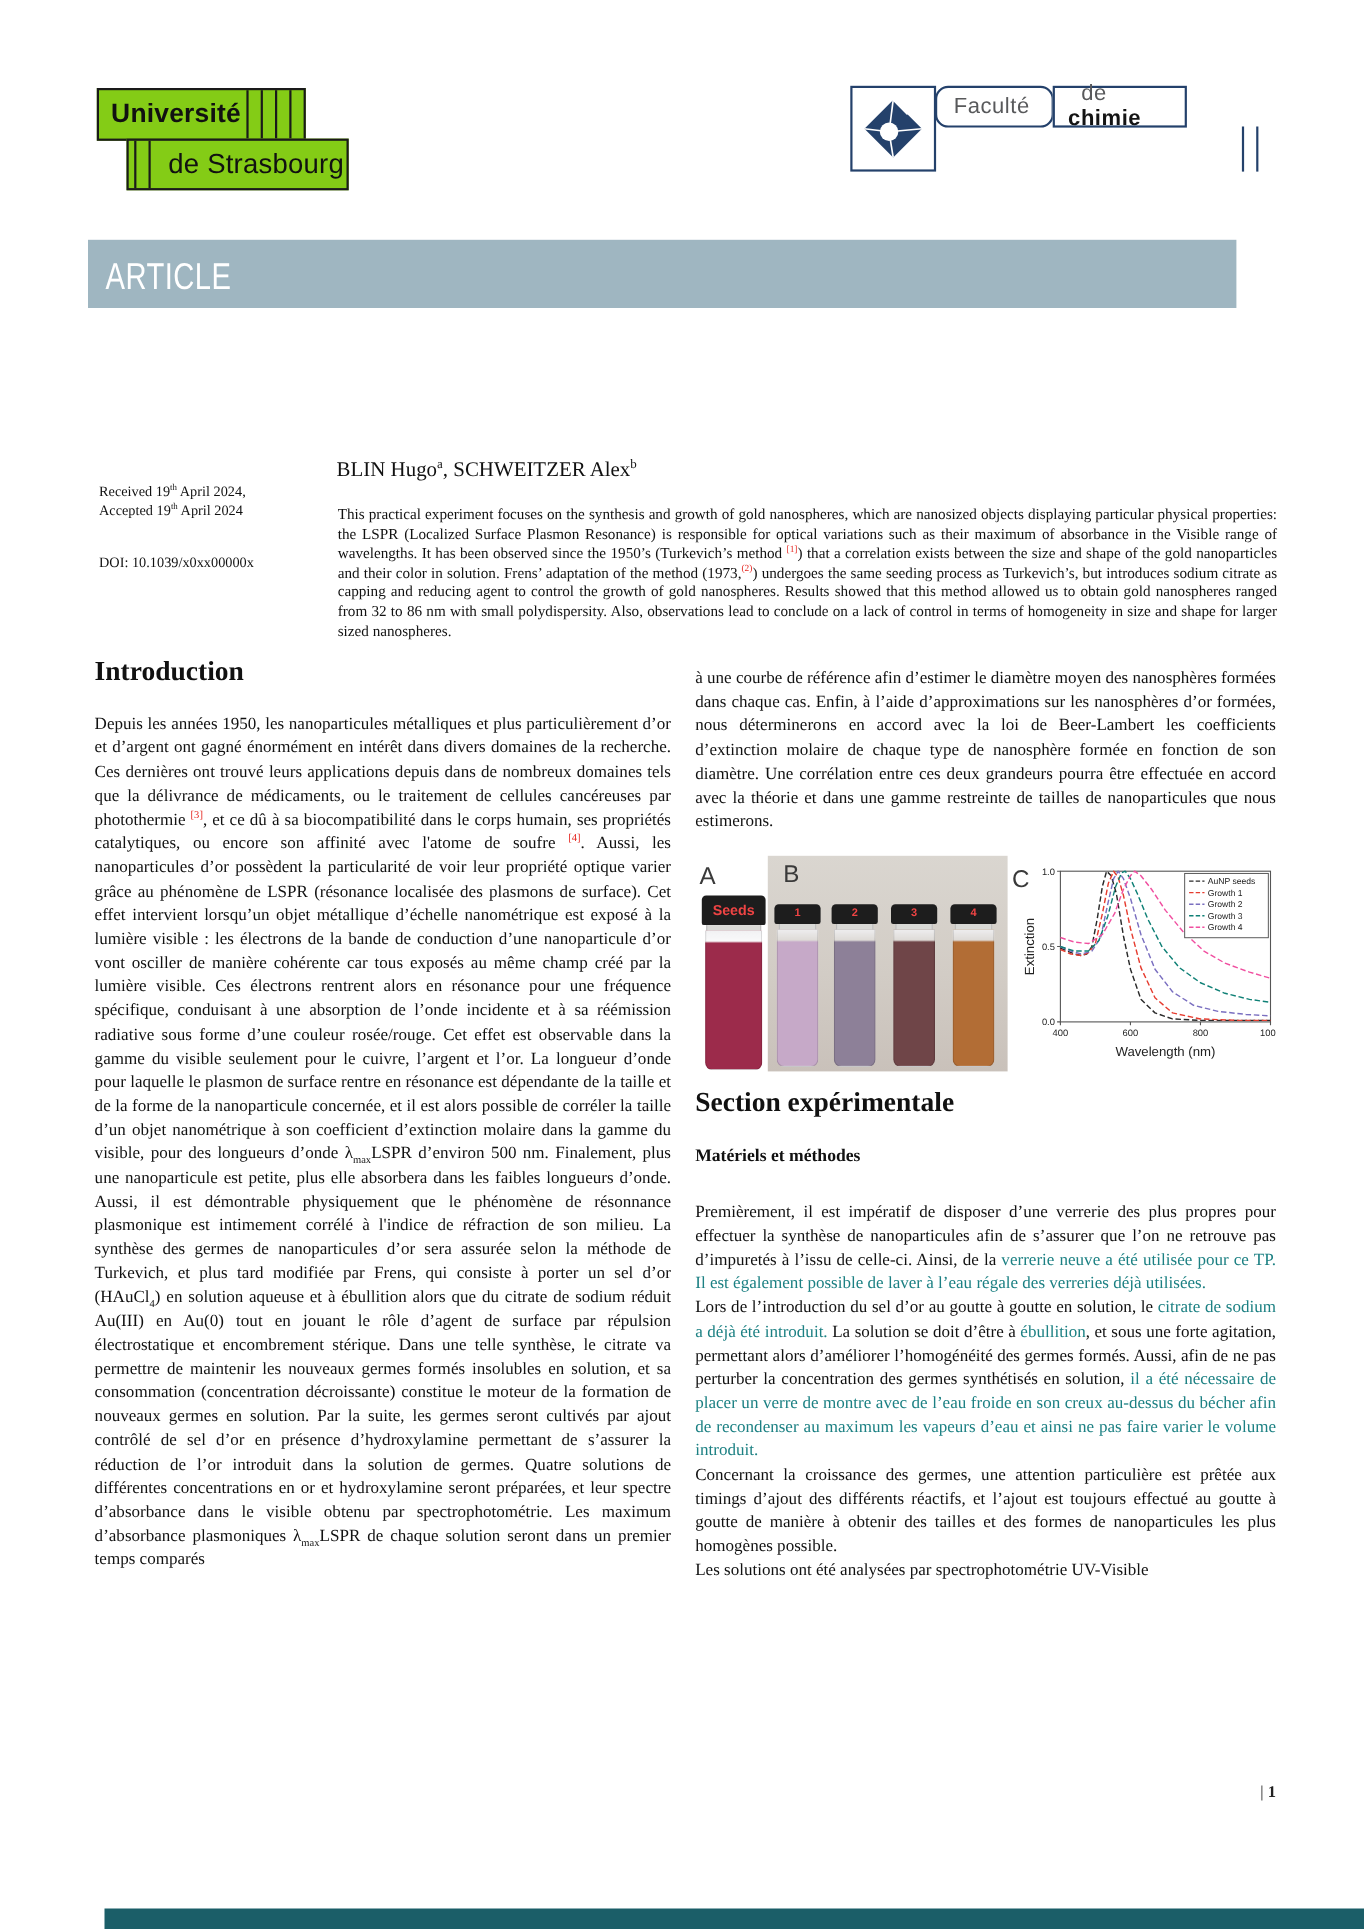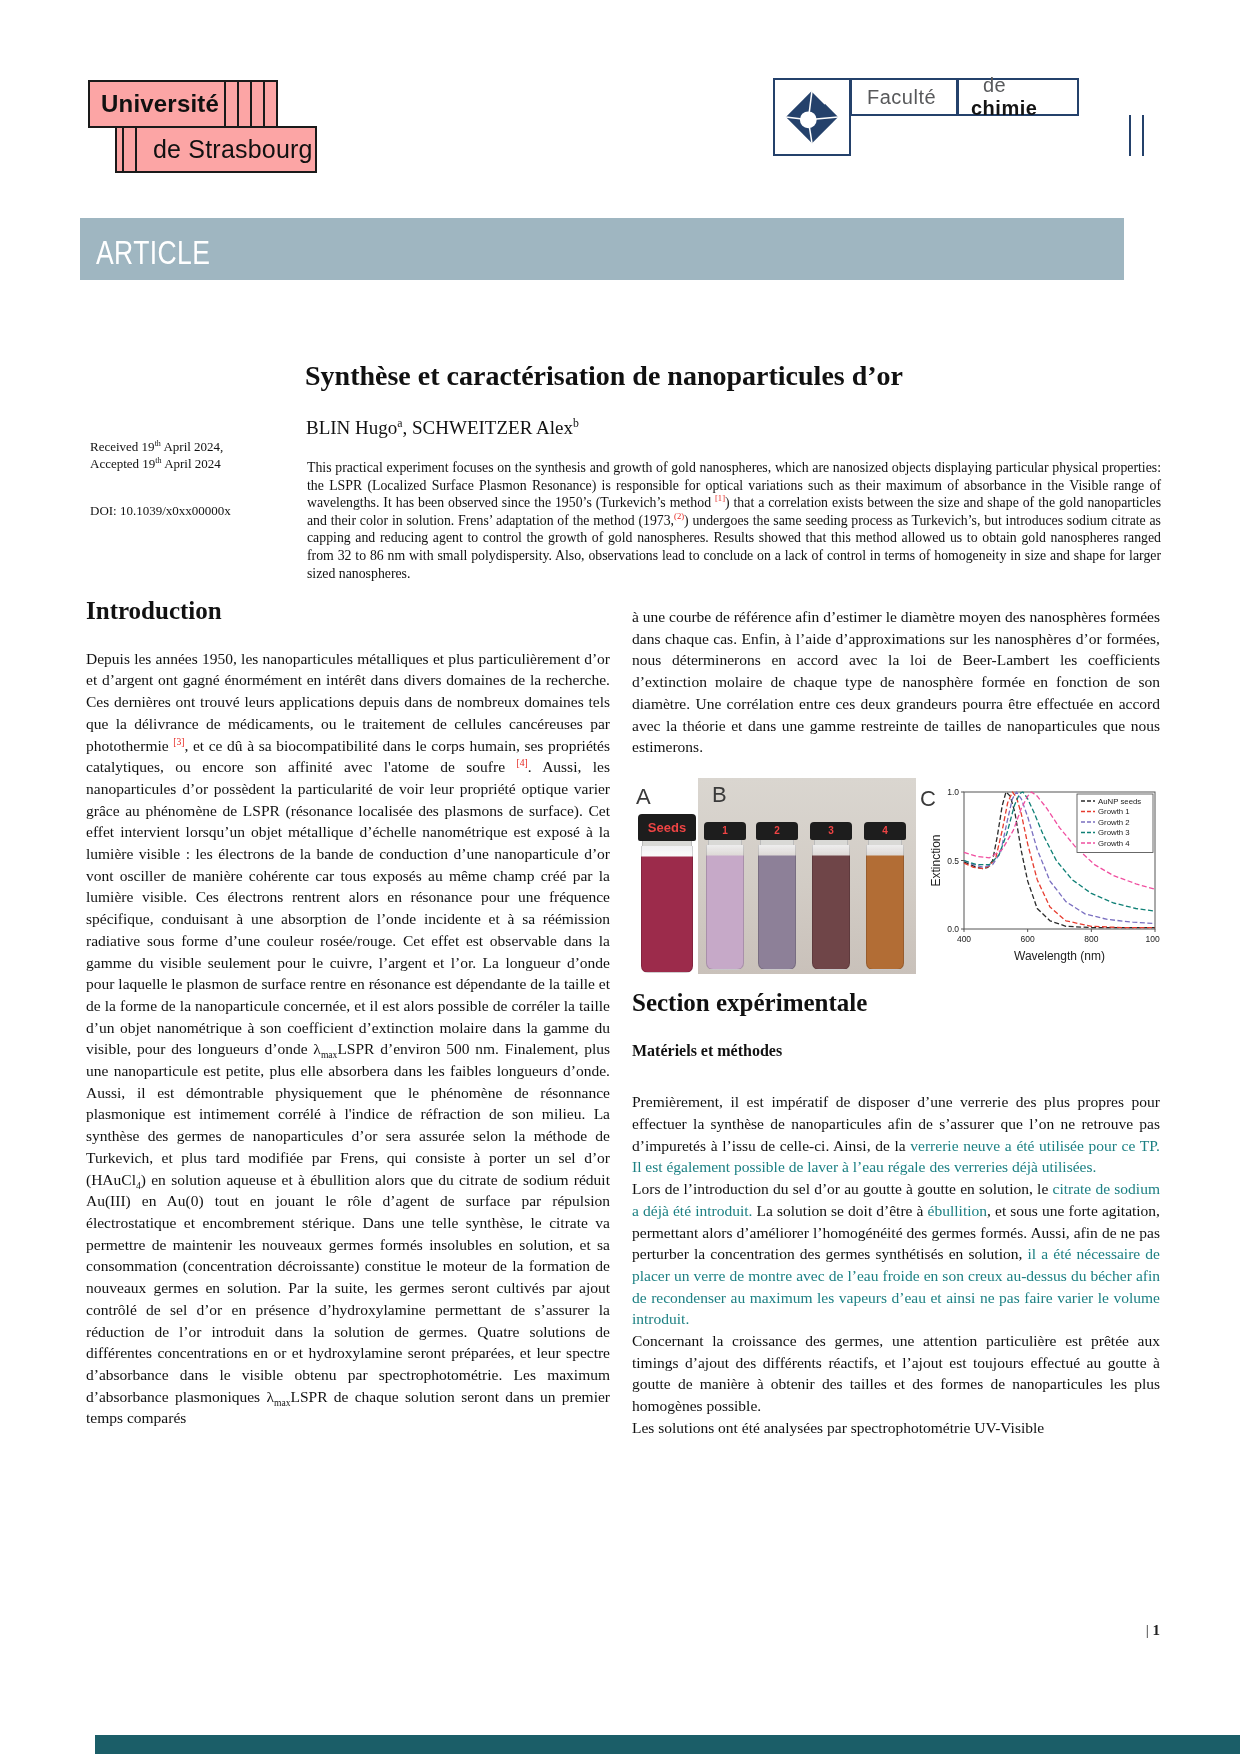--- a/index.html
+++ b/index.html
@@ -5,32 +5,32 @@
   :root{
     --banner_bg:#9fb6c1; --footer_bg:#1b5e68; --ref_red:#e52620;
     --note_teal:#1c8083; --logo_navy:#24416b; --text:#111111;
   }
   html,body{margin:0;padding:0;background:#888;}
   .page{position:relative;width:1240px;height:1754px;background:#ffffff;margin:0 auto;
         font-family:"Liberation Serif",serif;color:var(--text);overflow:hidden;}
 
   
   .uds-logo{position:absolute;left:88px;top:80px;width:230px;height:95px;font-family:"Liberation Sans",sans-serif;}
-  .uds-box{position:absolute;background:#fca5a5;border:2px solid #1a1a1a;display:flex;align-items:center;}
+  .uds-box{position:absolute;background:#84cc16;border:2px solid #1a1a1a;display:flex;align-items:center;}
   .uds-box1{left:0;top:0;width:186px;height:44px;}
   .uds-box1 span.t{font-weight:700;font-size:24px;margin-left:11px;letter-spacing:.2px;}
   .uds-box2{left:27px;top:46px;width:198px;height:43px;}
   .uds-box2 span.t{font-weight:400;font-size:25px;margin-left:36px;letter-spacing:.2px;}
   .uds-bars{position:absolute;top:0;bottom:0;}
   .uds-bars i{position:absolute;top:0;bottom:0;width:2px;background:#1a1a1a;}
 
   .fac-logo{position:absolute;left:773px;top:78px;width:372px;height:78px;font-family:"Liberation Sans",sans-serif;color:#3c3c3c;}
   .fac-box{position:absolute;background:#fff;border:2px solid var(--logo_navy);box-sizing:border-box;display:flex;align-items:center;}
   .fac-icon-box{left:0;top:0;width:78px;height:78px;justify-content:center;}
-  .fac-r1a{left:77px;top:0;width:108px;height:38px;}
+  .fac-r1a{left:77px;top:0;width:108px;height:38px;border-radius:12px;}
   .fac-r1a span{font-size:20px;color:#58595b;margin-left:15px;letter-spacing:.5px;}
   .fac-r1b{left:184px;top:0;width:122px;height:38px;}
   .fac-r1b span{font-size:20px;color:#58595b;margin-left:12px;letter-spacing:.5px;}
   .fac-r1b b{color:#141414;}
   .fac-r2{left:77px;top:37px;width:272px;height:41px;}
   .fac-r2 span{font-size:20.5px;margin-left:14px;letter-spacing:.4px;}
   .fac-bar{position:absolute;top:37px;height:41px;width:2px;background:var(--logo_navy);}
   .fac-bar.b1{left:356px;} .fac-bar.b2{left:369px;}
 
   
@@ -138,21 +138,20 @@
       <span><span>de </span><b>chimie</b></span>
     </div>
     <i class="fac-bar b1"></i>
     <i class="fac-bar b2"></i>
   </div>
 
   <div class="banner">
     <span>ARTICLE</span>
   </div>
 
-  <h1 class="title">Synthèse et caractérisation de nanoparticules d’or</h1>
   <div class="authors"><span>BLIN Hugo</span><span class="sup">a</span><span>, SCHWEITZER Alex</span><span class="sup">b</span></div>
   <div class="meta">
     <div><span>Received  19</span><span class="sup">th</span><span> April 2024,</span></div>
     <div><span>Accepted  19</span><span class="sup">th</span><span> April 2024</span></div>
     <div class="doi">DOI: 10.1039/x0xx00000x</div>
   </div>
   <div class="abstract just"><span>This practical experiment focuses on the synthesis and growth of gold nanospheres, which are nanosized objects displaying particular physical properties: the LSPR (Localized Surface Plasmon Resonance) is responsible for optical variations such as their maximum of absorbance in the Visible range of wavelengths. It has been observed since the 1950’s (Turkevich’s method </span><span class="ref sup">[1]</span><span>) that a correlation exists between the size and shape of the gold nanoparticles and their color in solution. Frens’ adaptation of the method (1973,</span><span class="ref sup">(2)</span><span>) undergoes the same seeding process as Turkevich’s, but introduces sodium citrate as capping and reducing agent to control the growth of gold nanospheres. Results showed that this method allowed us to obtain gold nanospheres ranged from 32 to 86 nm with small polydispersity. Also, observations lead to conclude on a lack of control in terms of homogeneity in size and shape for larger sized nanospheres.</span></div>
 
   <div class="col left-col">
     <h2>Introduction</h2>

